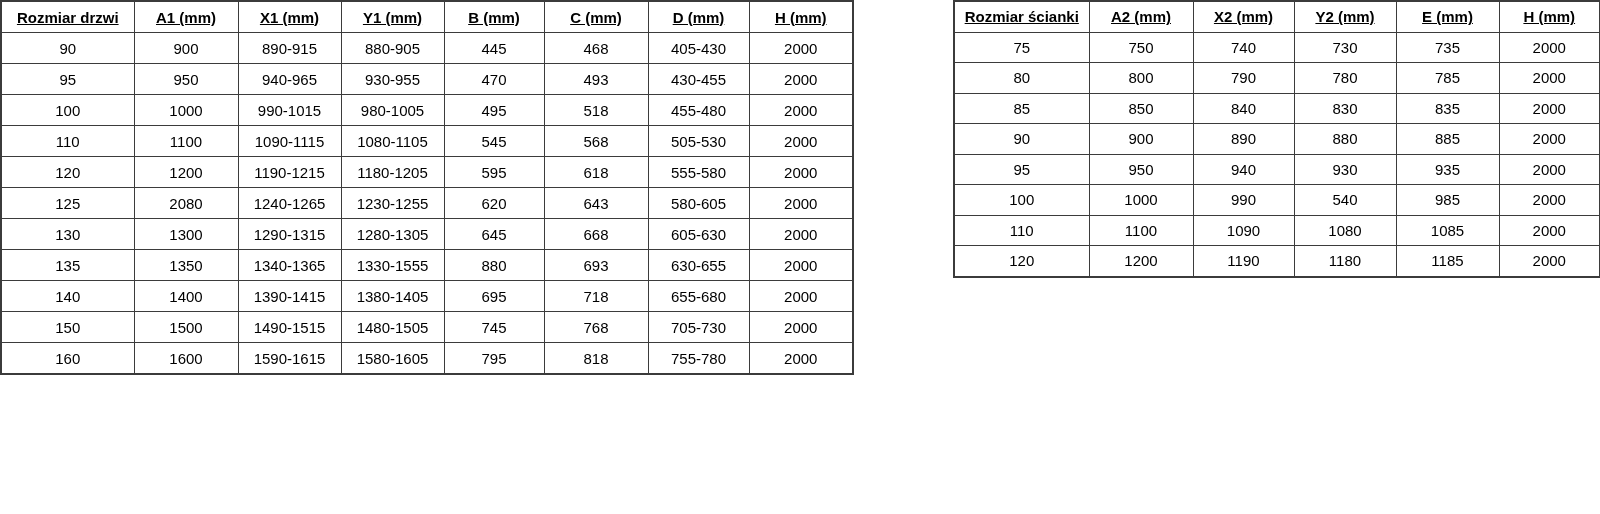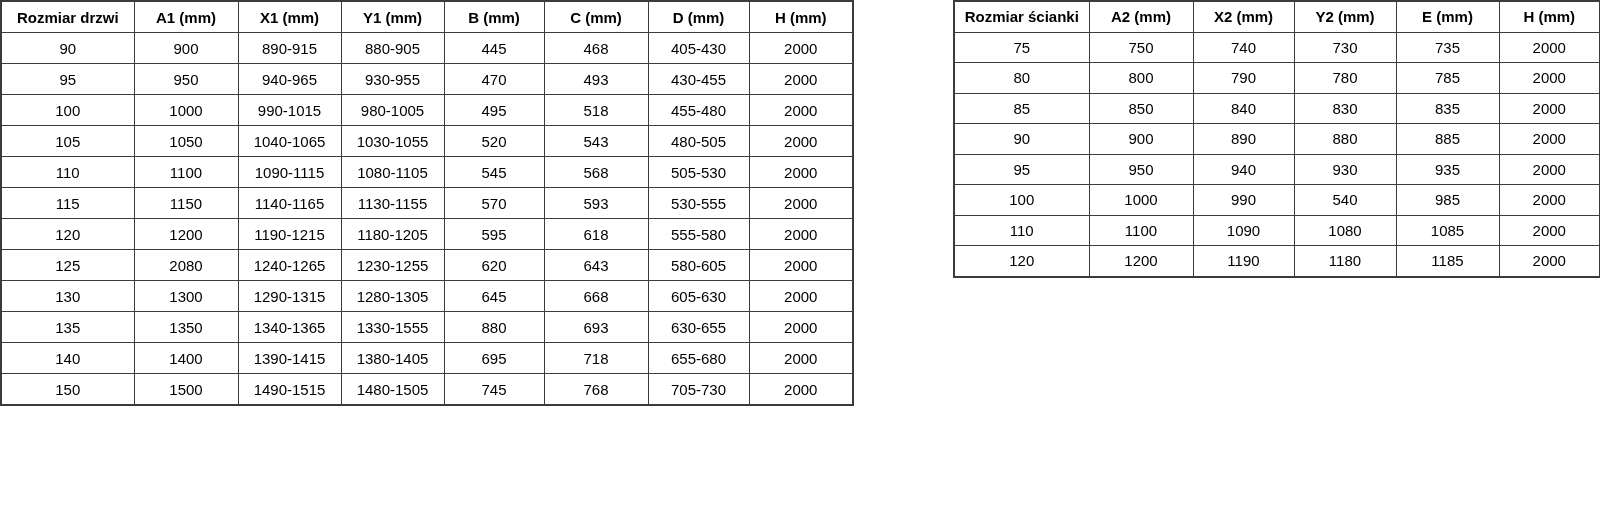--- a/index.html
+++ b/index.html
@@ -30,20 +30,21 @@
     text-align: center;
     vertical-align: middle;
     padding: 0;
     font-size: 15px;
     color: #000000;
     white-space: nowrap;
     overflow: hidden;
   }
   table.spec th {
     font-weight: bold;
+    text-decoration: underline;
   }
   #door-table-container {
     position: absolute;
     left: 0px;
     top: 0px;
   }
   #wall-table-container {
     position: absolute;
     left: 953px;
     top: 0px;
@@ -104,50 +105,30 @@
             <td>100</td>
             <td>1000</td>
             <td>990-1015</td>
             <td>980-1005</td>
             <td>495</td>
             <td>518</td>
             <td>455-480</td>
             <td>2000</td>
           </tr>
           <tr>
-            <td>105</td>
-            <td>1050</td>
-            <td>1040-1065</td>
-            <td>1030-1055</td>
-            <td>520</td>
-            <td>543</td>
-            <td>480-505</td>
-            <td>2000</td>
-          </tr>
-          <tr>
             <td>110</td>
             <td>1100</td>
             <td>1090-1115</td>
             <td>1080-1105</td>
             <td>545</td>
             <td>568</td>
             <td>505-530</td>
             <td>2000</td>
           </tr>
           <tr>
-            <td>115</td>
-            <td>1150</td>
-            <td>1140-1165</td>
-            <td>1130-1155</td>
-            <td>570</td>
-            <td>593</td>
-            <td>530-555</td>
-            <td>2000</td>
-          </tr>
-          <tr>
             <td>120</td>
             <td>1200</td>
             <td>1190-1215</td>
             <td>1180-1205</td>
             <td>595</td>
             <td>618</td>
             <td>555-580</td>
             <td>2000</td>
           </tr>
           <tr>
@@ -191,20 +172,30 @@
             <td>2000</td>
           </tr>
           <tr>
             <td>150</td>
             <td>1500</td>
             <td>1490-1515</td>
             <td>1480-1505</td>
             <td>745</td>
             <td>768</td>
             <td>705-730</td>
+            <td>2000</td>
+          </tr>
+          <tr>
+            <td>160</td>
+            <td>1600</td>
+            <td>1590-1615</td>
+            <td>1580-1605</td>
+            <td>795</td>
+            <td>818</td>
+            <td>755-780</td>
             <td>2000</td>
           </tr>
         </tbody>
       </table>
     </div>
 
   <div id="wall-table-container">
       <table class="spec" style="width: 646px;">
         <colgroup>
           <col style="width: 135px;">

